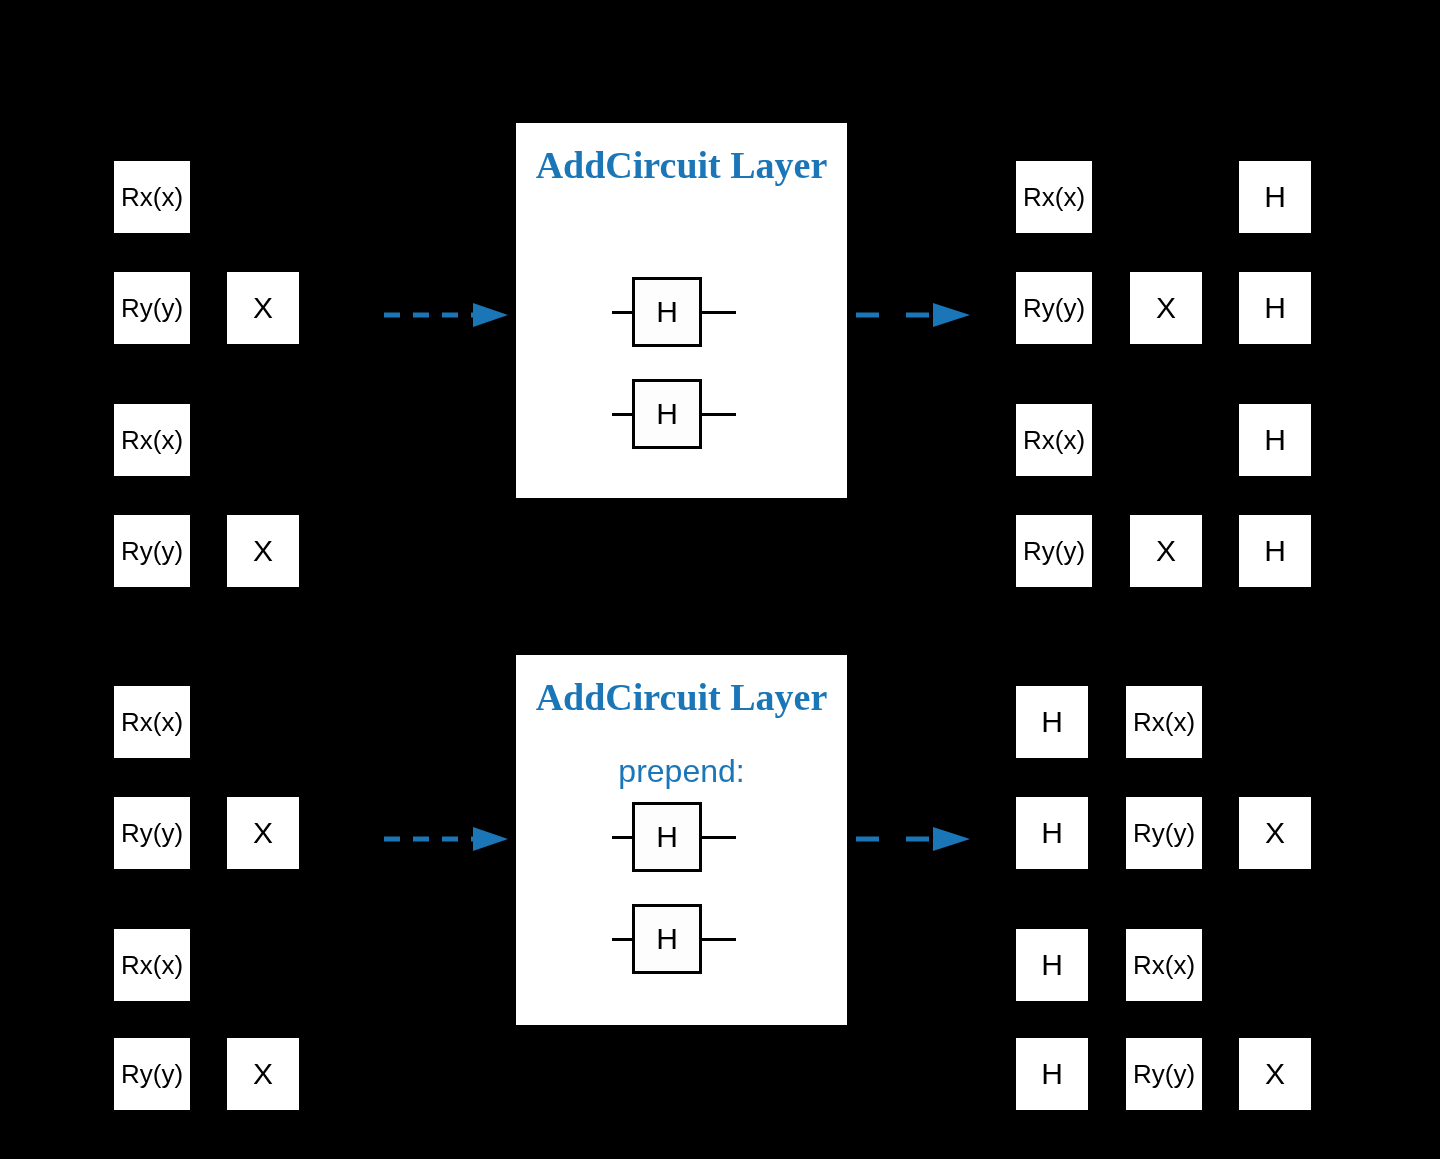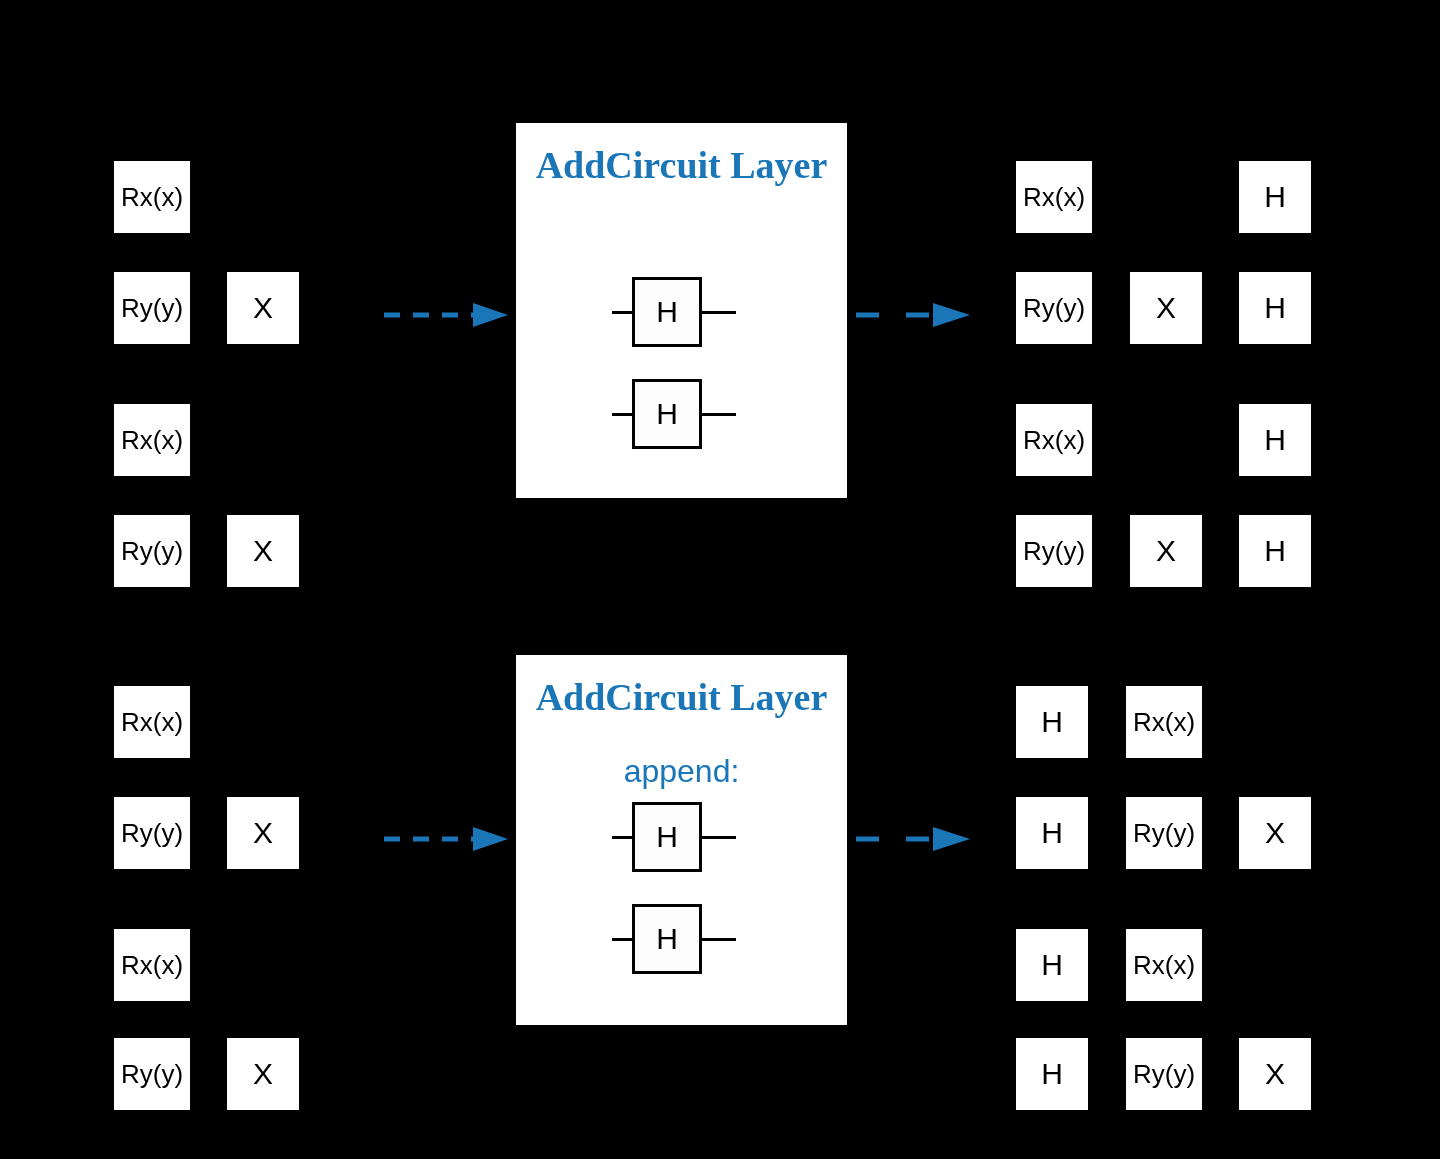--- a/index.html
+++ b/index.html
@@ -147,21 +147,21 @@
       <div class="mini-box">H</div>
     </div>
     <div class="mini-gate" style="top:256px;">
       <div class="wire"></div>
       <div class="mini-box">H</div>
     </div>
   </div>
 
   <div class="layer-box" style="left:516px; top:655px; height:370px;">
     <div class="layer-title">AddCircuit Layer</div>
-    <div class="layer-mode">append:</div>
+    <div class="layer-mode">prepend:</div>
     <div class="mini-gate" style="top:147px;">
       <div class="wire"></div>
       <div class="mini-box">H</div>
     </div>
     <div class="mini-gate" style="top:249px;">
       <div class="wire"></div>
       <div class="mini-box">H</div>
     </div>
   </div>
 

